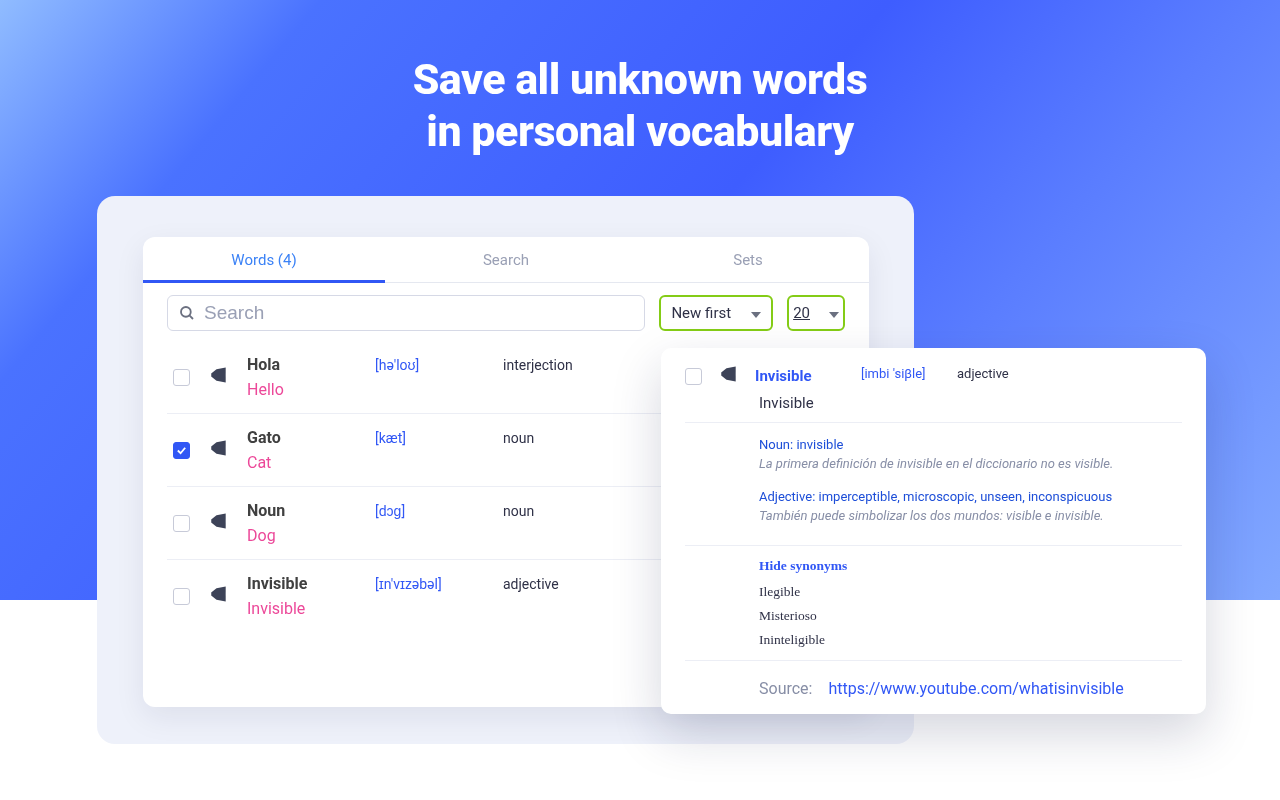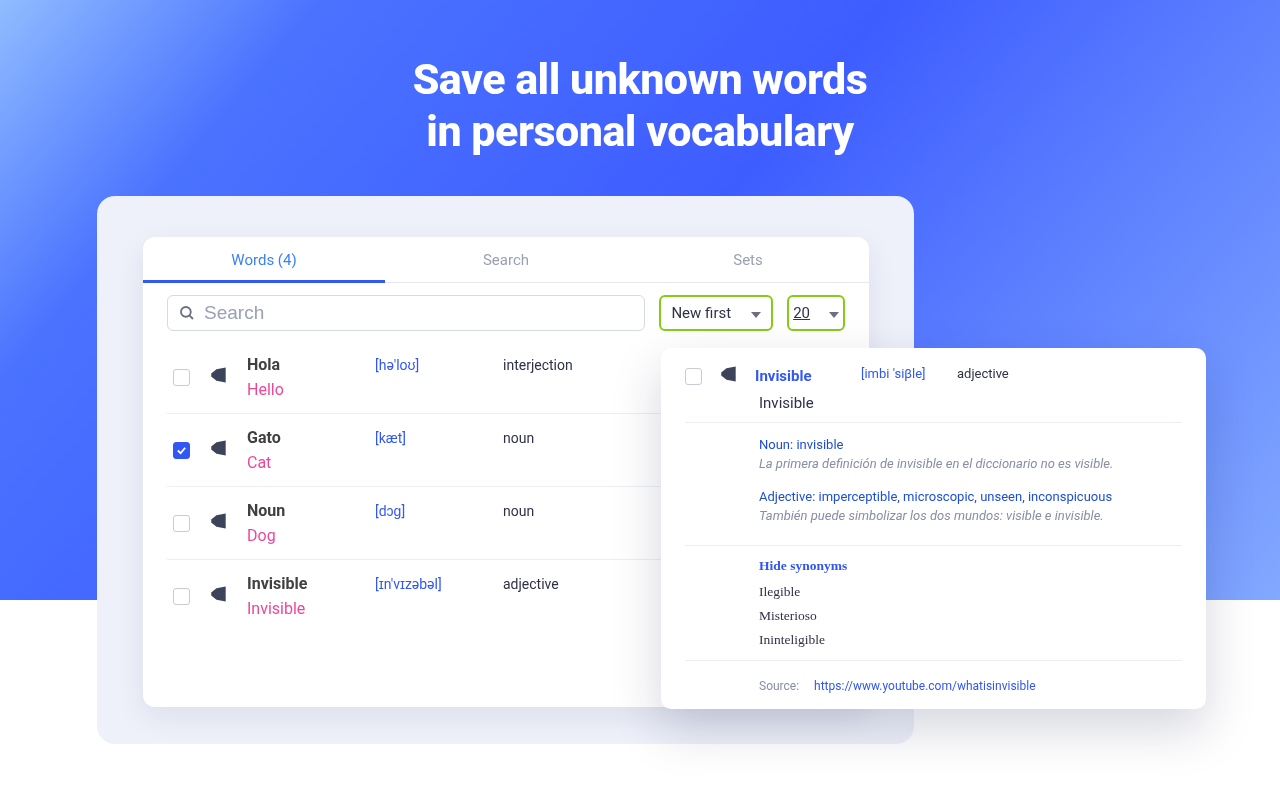--- a/index.html
+++ b/index.html
@@ -149,21 +149,21 @@
   .pop-head .pos{ font-size:13px;}
   .pop-word { color: #3157f5; font-weight: 700; font-size: 15px; }
   .pop-trans-row { padding: 0 24px 10px 98px; color: #2f3147; font-size: 15px; }
   .divider { height: 1px; background: #eceef5; margin: 0 24px; }
   .defs { padding: 14px 24px 4px 98px; }
   .def-title { font-size: 13px; color: #1d4ed8; margin-bottom: 4px; }
   .def-ex { font-size: 13px; color: #878ea6; font-style: italic; margin-bottom: 18px; }
   .syn-block { padding: 10px 24px 4px 98px; font-family: Liberation Serif, serif; }
   .syn-link { color: #3157f5; font-size: 13.5px; font-weight: 600; cursor: pointer; margin-bottom: 10px; display:inline-block;}
   .syn-item { color: #2f3147; font-size: 13.5px; margin-bottom: 8px; }
-  .source { padding: 18px 24px 6px 98px; font-size: 12px; color: #878ea6; }
+  .source { padding: 18px 24px 6px 98px; font-size: 16px; color: #878ea6; }
   .source a { color: #3157f5; text-decoration: none; margin-left: 12px; }
 
   svg.icon { display: block; }
 </style>
 </head>
 <body>
 
 <div class="bg">
 
   <div class="hero">

